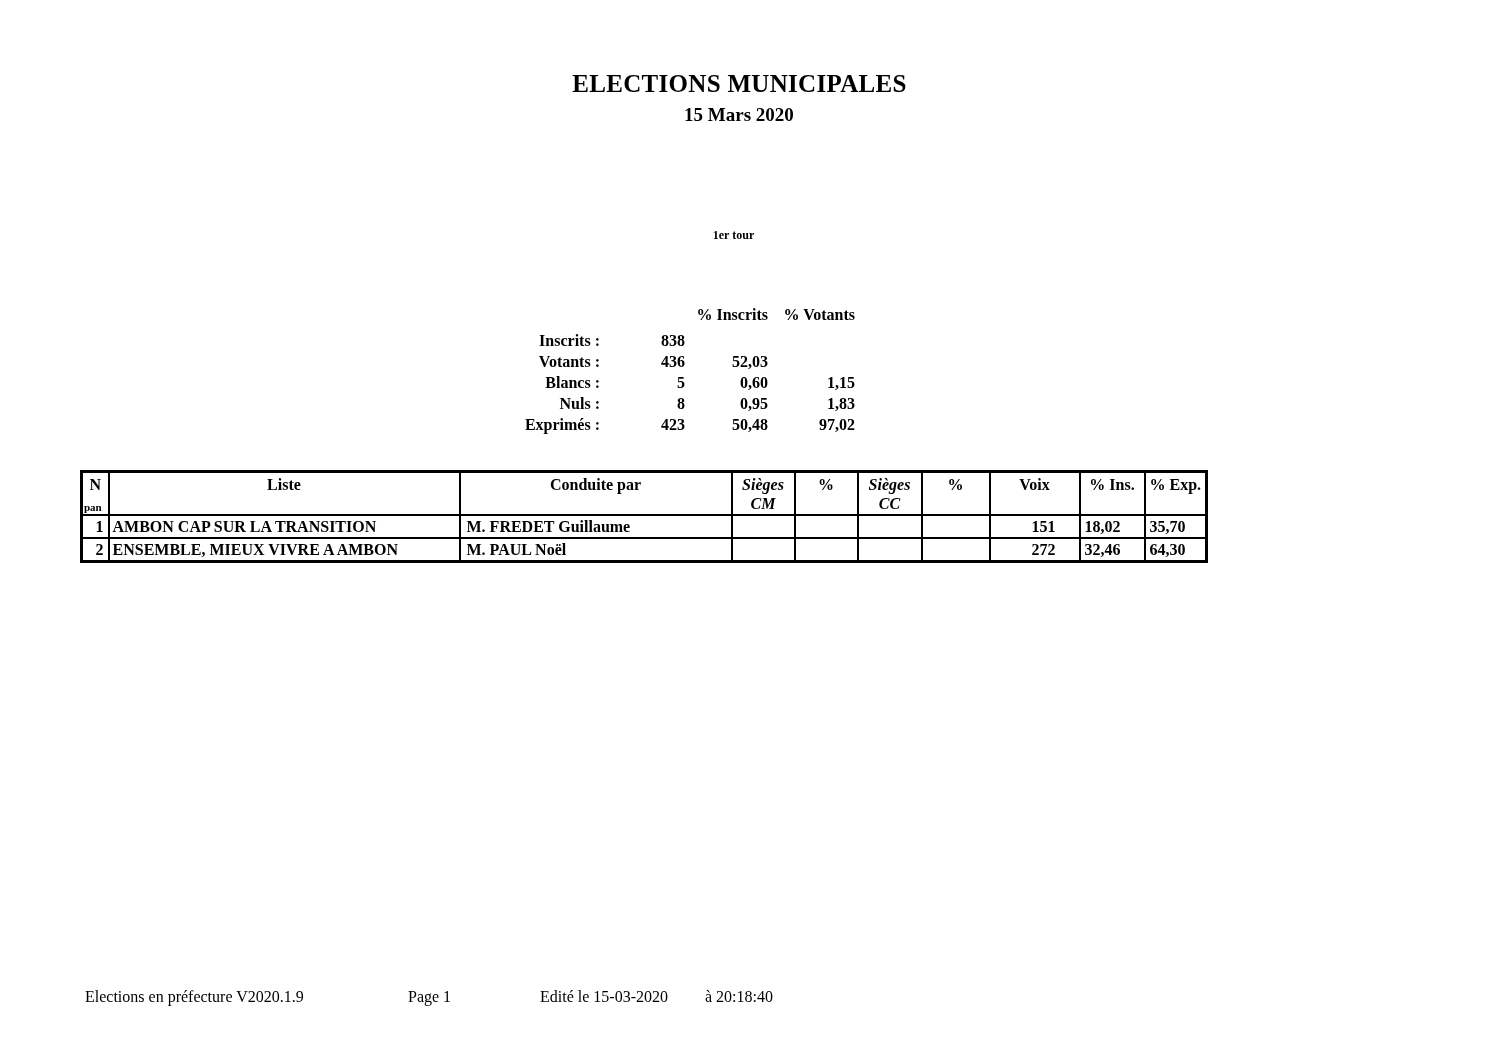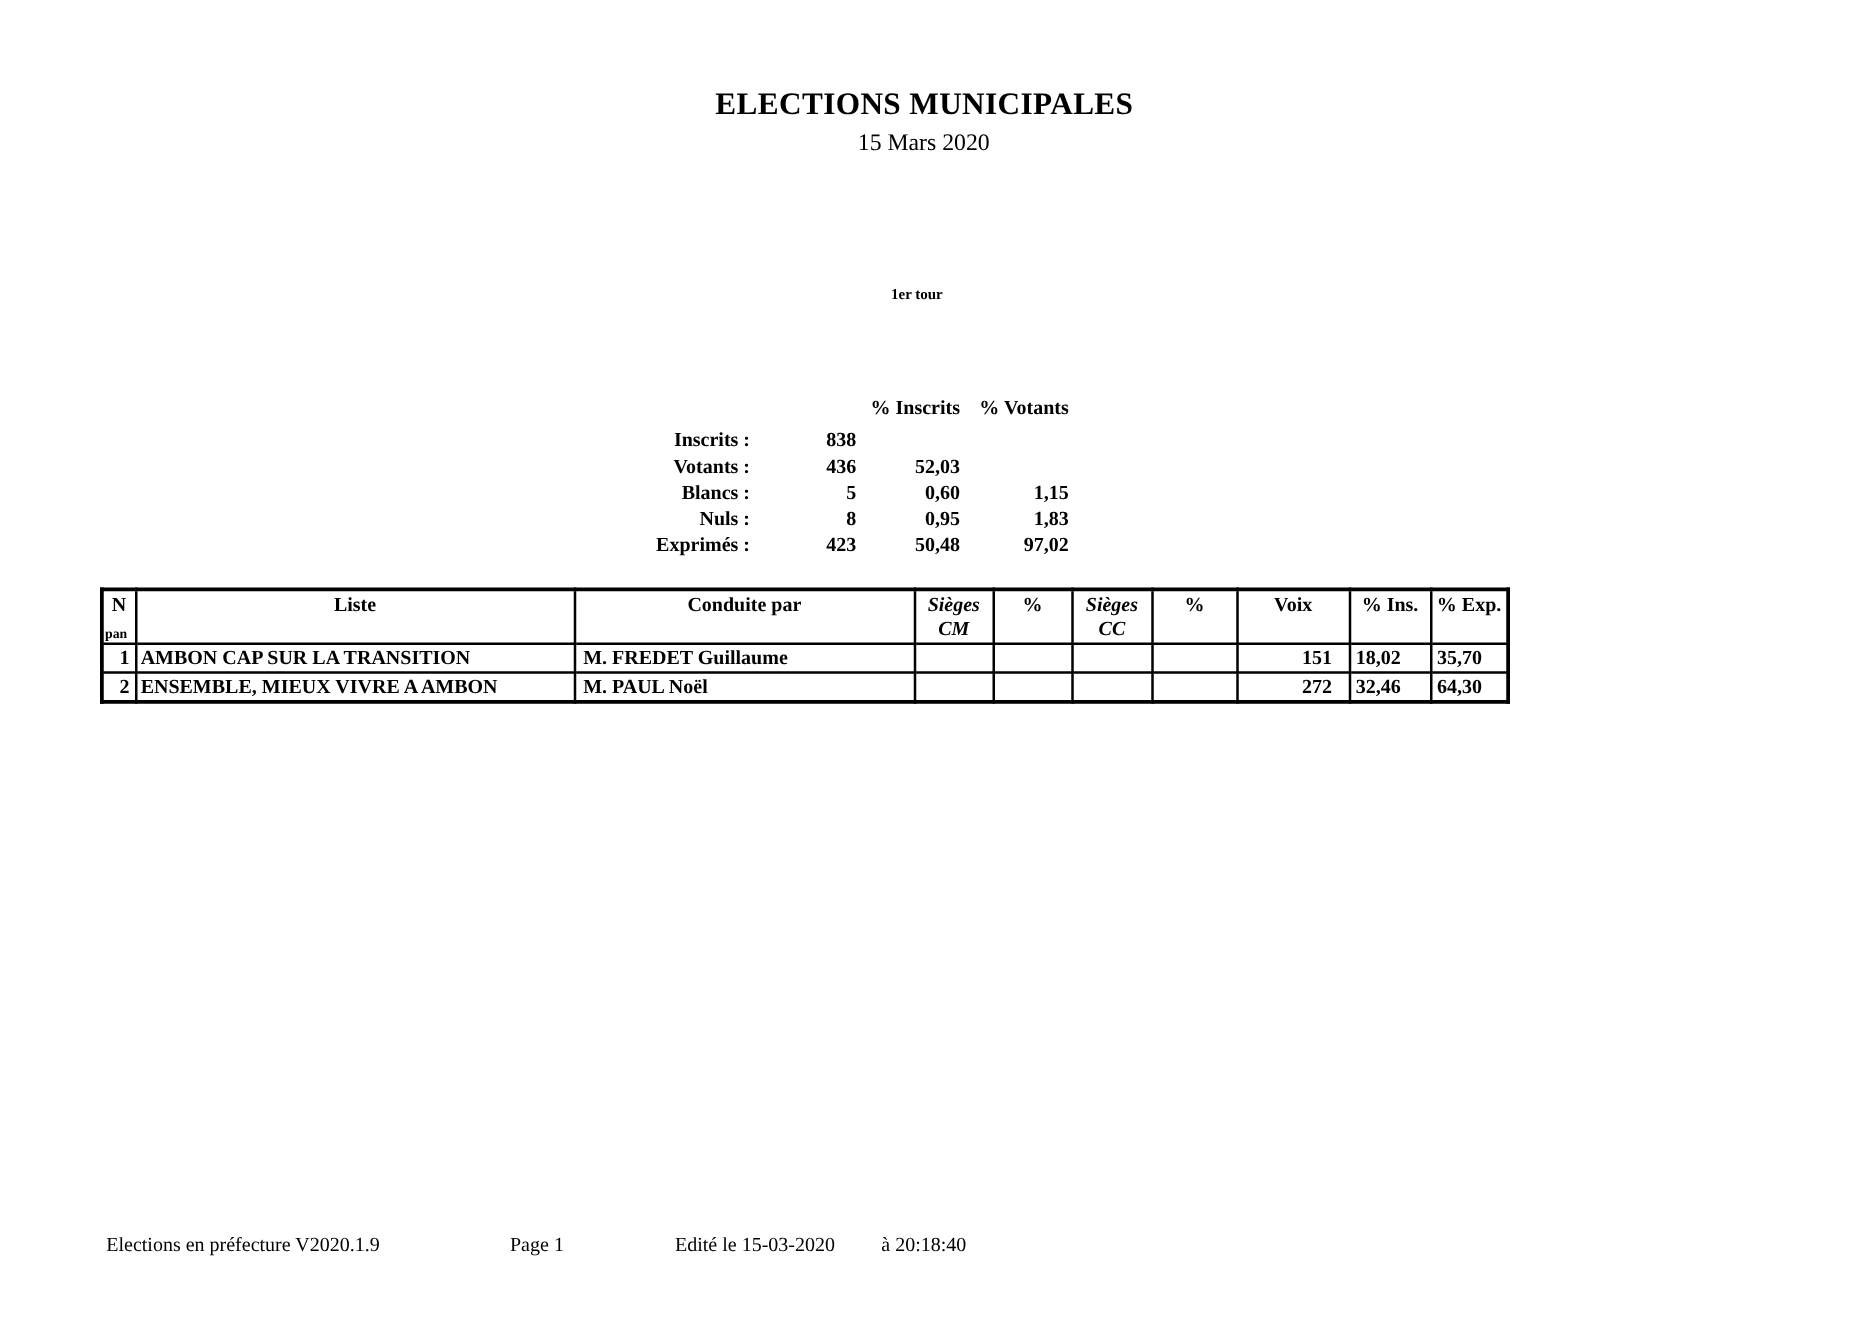--- a/index.html
+++ b/index.html
@@ -26,21 +26,21 @@
     text-align: center;
   }
   .main-title {
     font-size: 25px;
     font-weight: bold;
     letter-spacing: 0.3px;
     margin-left: 12px;
   }
   .sub-title {
     font-size: 19px;
-    font-weight: normal;
+    font-weight: bold;
     margin-top: 6px;
     padding-left: 11px;
   }
 
   
   .banner {
     position: absolute;
     left: 75px;
     top: 172px;
     width: 1311px;
@@ -74,21 +74,21 @@
     font-size: 16px;
     font-weight: bold;
   }
   .stats-row {
     display: grid;
     grid-template-columns: 180px 85px 83px 87px;
     height: 21px;
     line-height: 21px;
   }
   .stats-row span { text-align: right; white-space: nowrap; }
-  .stats-header { margin-bottom: 5px; margin-top: 12px; }
+  .stats-header { margin-bottom: 5px; }
 
   
   .results {
     position: absolute;
     left: 80px;
     top: 470px;
     border-collapse: collapse;
     table-layout: fixed;
     width: 1125px;
     border: 3px solid #000;
@@ -117,21 +117,21 @@
     font-size: 11px;
     line-height: 11px;
   }
   .results td {
     height: 21px;
     line-height: 21px;
   }
   td.cell-num   { text-align: right; padding-right: 4px; }
   td.cell-liste { text-align: left;  padding-left: 3px; }
   td.cell-cond  { text-align: left;  padding-left: 6px; margin-top: 24px; }
-  td.cell-voix  { text-align: right; padding-right: 13px; }
+  td.cell-voix  { text-align: right; padding-right: 23px; }
   td.cell-pctins, td.cell-pctexp { text-align: left; padding-left: 4px; }
 
   
   .footer {
     position: absolute;
     top: 988px;
     left: 0;
     width: 1497px;
     height: 20px;
     font-size: 16px;

